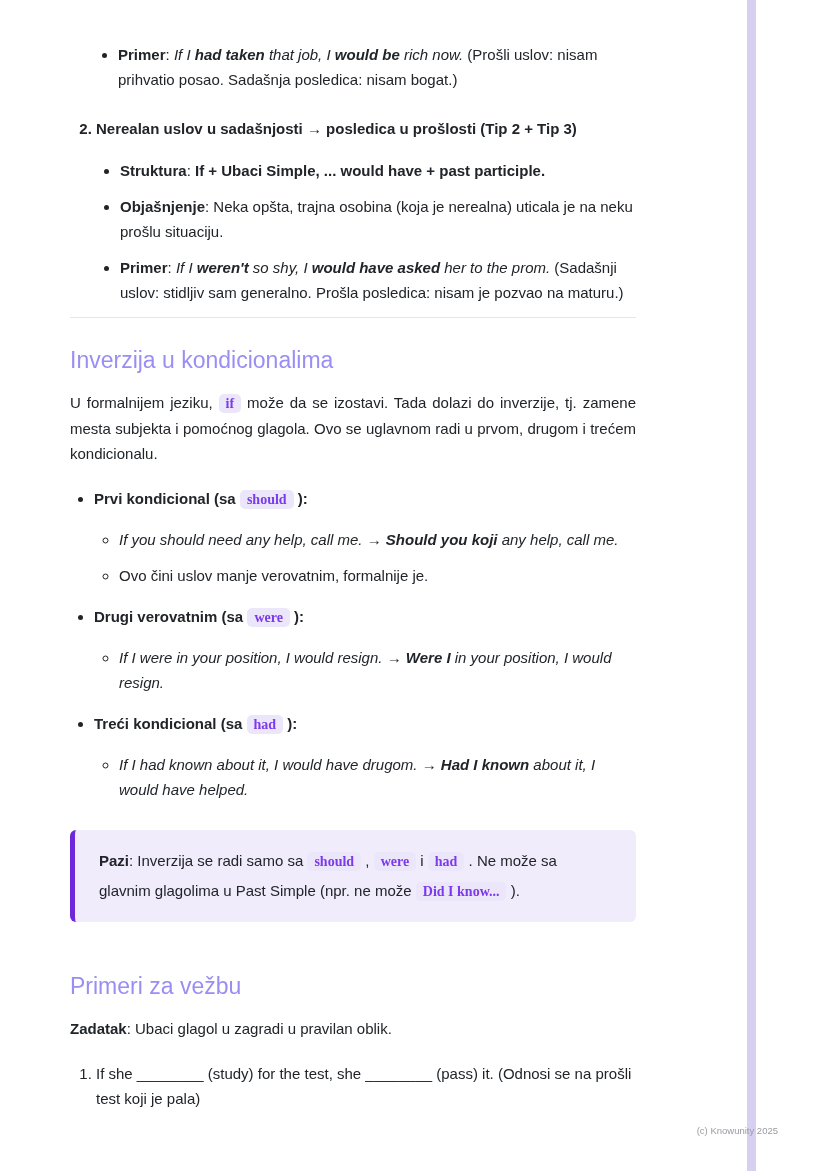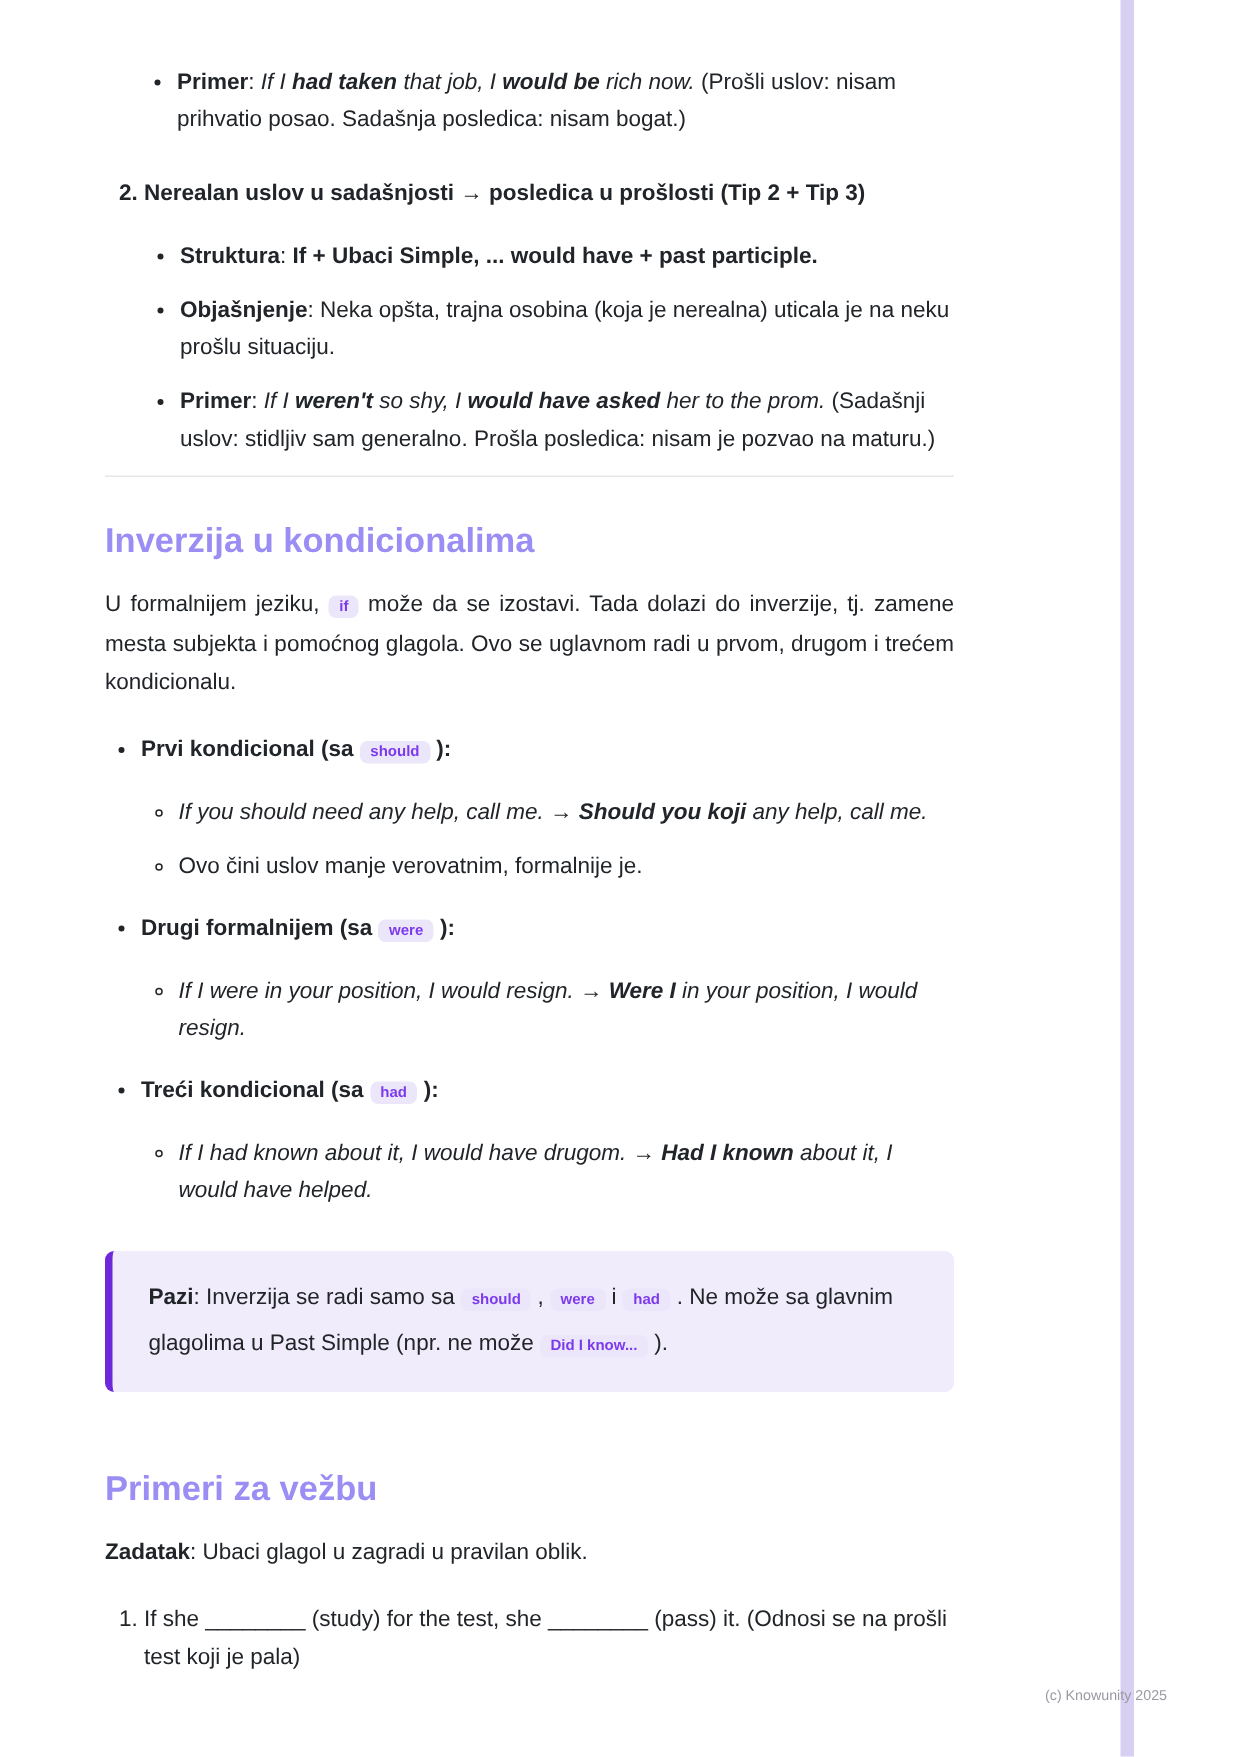--- a/index.html
+++ b/index.html
@@ -16,22 +16,22 @@
     left: 70px;
     top: 0;
     width: 566px;
     padding-top: 42px;
     font-size: 15px;
     line-height: 25px;
   }
   .b { font-weight: 700; }
   .i { font-style: italic; }
   .chip {
-    font-family: Liberation Sans, sans-serif;
-    font-size: 10px;
+    font-family: Liberation Serif, serif;
+    font-size: 14px;
     font-weight: 700;
     background: var(--chip-bg, #ece6fa);
     color: var(--chip-text, #7c3aed);
     padding: 2px 7px;
     border-radius: 5px;
     white-space: nowrap;
   }
   ul, ol { list-style-position: outside; }
   li { margin-bottom: 11px; }
 
@@ -45,21 +45,21 @@
   .sub-disc { list-style: disc; padding-left: 24px; margin-top: 17px; }
   .sub-disc > li { margin-bottom: 11px; }
   .sub-disc > li:last-child { margin-bottom: 0; }
 
   .divider { border: none; border-top: 1px solid var(--divider, #e5e5ea); margin-top: 12px; }
 
   h2 {
     color: var(--accent, #9a8df4);
     font-size: 23px;
     line-height: 28px;
-    font-weight: 700;
+    font-weight: 400;
     margin: 28px 0 16px 0;
   }
   .para { margin-bottom: 20px; }
   .justify { text-align: justify; }
 
   .disc-list { list-style: disc; padding-left: 24px; margin-top: 2px; }
   .disc-list > li { margin-bottom: 16px; }
   .circle-list { list-style: circle; padding-left: 25px; margin-top: 15px; }
   .circle-list > li { margin-bottom: 11px; }
   .circle-list > li:last-child { margin-bottom: 0; }
@@ -135,21 +135,21 @@
         <ul class="circle-list">
           <li>
             <span><span class="i">If you should need any help, call me.</span><span> → </span><span class="b i">Should you koji</span><span class="i"> any help, call me.</span></span>
           </li>
           <li>
             <span><span>Ovo čini uslov manje verovatnim, formalnije je.</span></span>
           </li>
         </ul>
       </li>
       <li>
-        <span><span class="b">Drugi formalnijem (sa </span><code class="chip">were</code><span class="b"> ):</span></span>
+        <span><span class="b">Drugi verovatnim (sa </span><code class="chip">were</code><span class="b"> ):</span></span>
         <ul class="circle-list">
           <li>
             <span><span class="i">If I were in your position, I would resign.</span><span> → </span><span class="b i">Were I</span><span class="i"> in your position, I would resign.</span></span>
           </li>
         </ul>
       </li>
       <li>
         <span><span class="b">Treći kondicional (sa </span><code class="chip">had</code><span class="b"> ):</span></span>
         <ul class="circle-list">
           <li>

